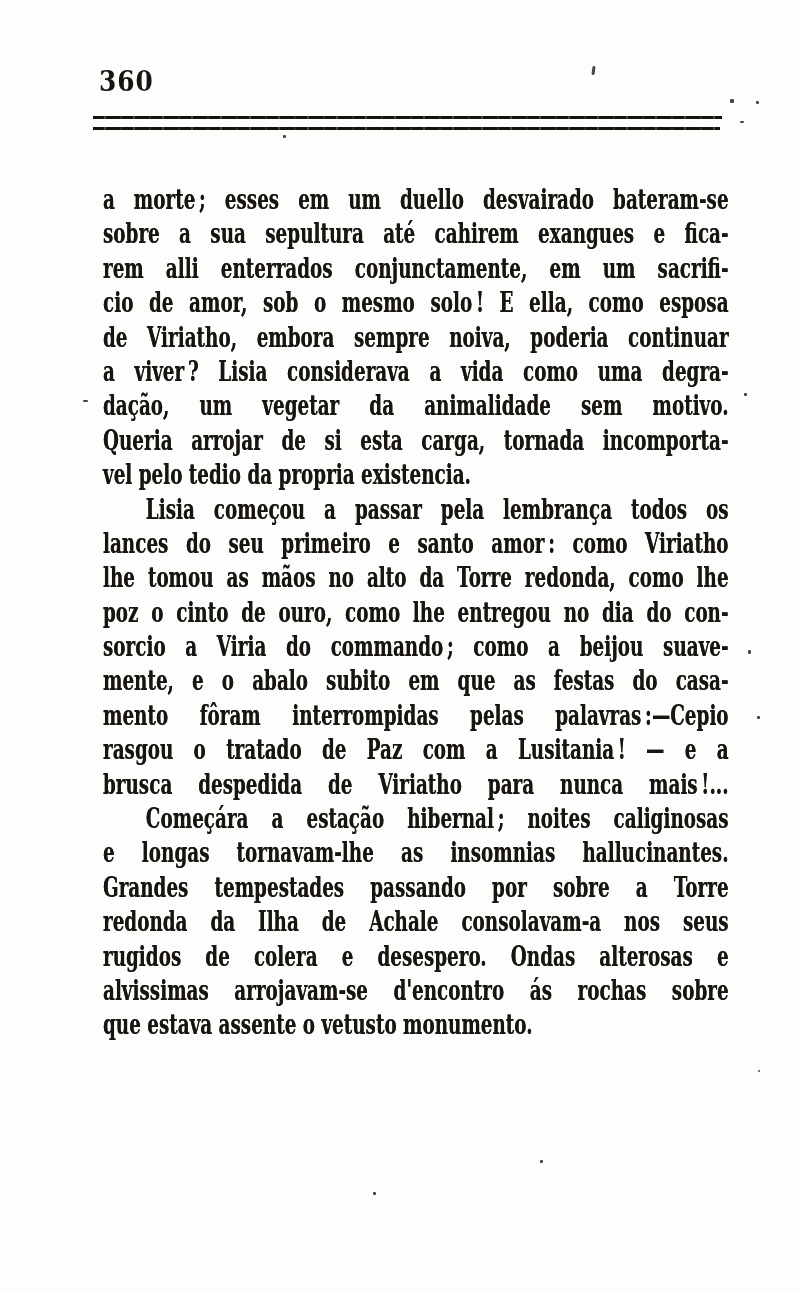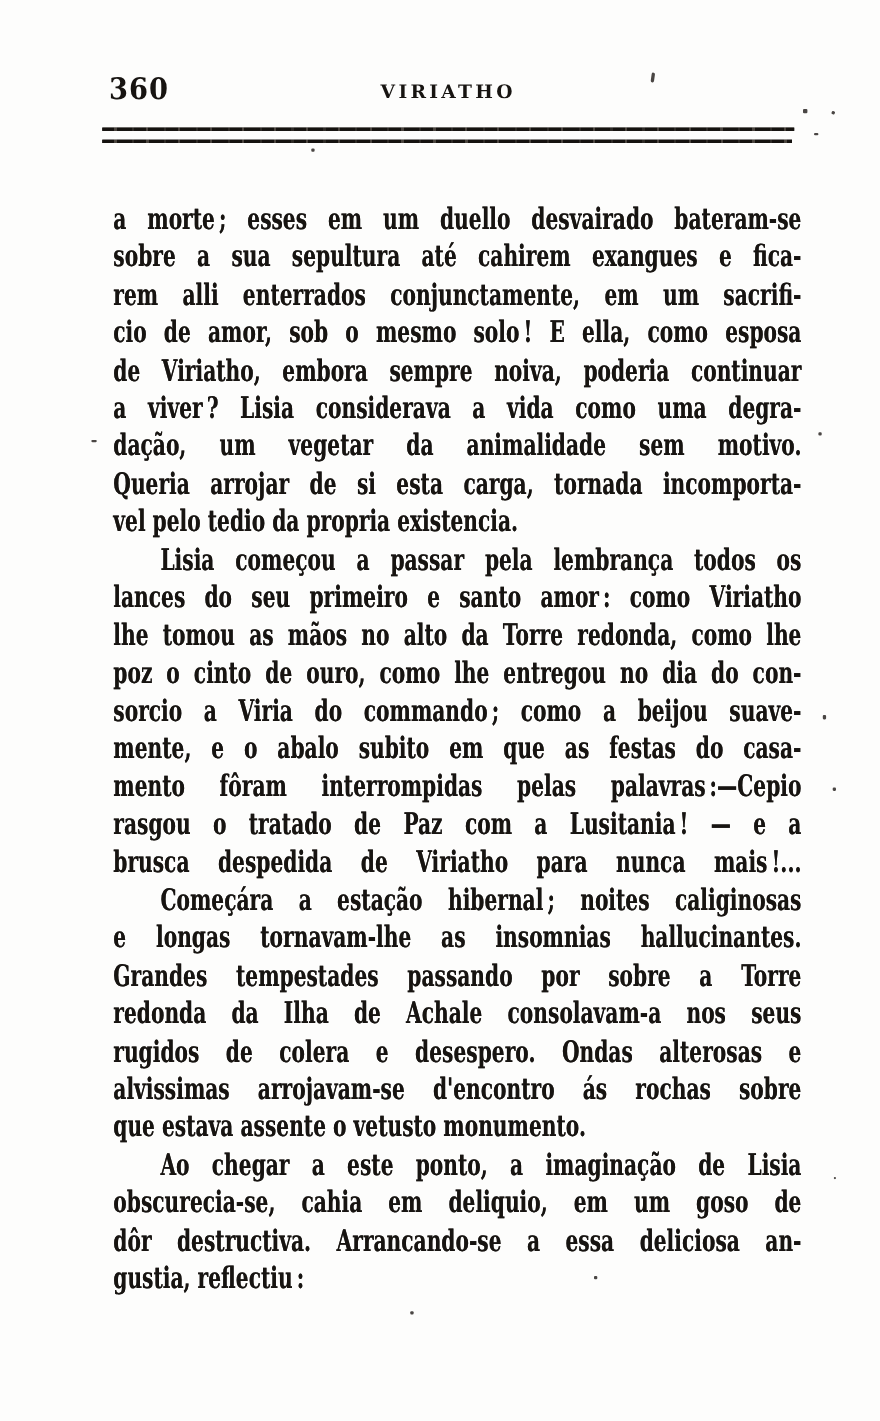--- a/index.html
+++ b/index.html
@@ -66,21 +66,20 @@
   .s11{ left:373px; top:1192px; width:3px; height:3px; }
   .s12{ left:758px; top:1070px; width:2px; height:2px; }
 </style>
 </head>
 <body>
 
 <div class="page">
 
   <div class="page-number">360</div>
 
-  <div class="running-title">VIRIATHO</div>
 
   <div class="rule top"></div>
   <div class="rule bottom"></div>
 
   <div class="text-block">
       <div class="para">
         <div class="line">a morte ; esses em um duello desvairado bateram-se</div>
         <div class="line">sobre a sua sepultura até cahirem exangues e fica-</div>
         <div class="line">rem alli enterrados conjunctamente, em um sacrifi-</div>
         <div class="line">cio de amor, sob o mesmo solo ! E ella, como esposa</div>
@@ -103,26 +102,20 @@
       </div>
       <div class="para">
         <div class="line indent">Começára a estação hibernal ; noites caliginosas</div>
         <div class="line">e longas tornavam-lhe as insomnias hallucinantes.</div>
         <div class="line">Grandes tempestades passando por sobre a Torre</div>
         <div class="line">redonda da Ilha de Achale consolavam-a nos seus</div>
         <div class="line">rugidos de colera e desespero. Ondas alterosas e</div>
         <div class="line">alvissimas arrojavam-se d'encontro ás rochas sobre</div>
         <div class="line last">que estava assente o vetusto monumento.</div>
       </div>
-      <div class="para">
-        <div class="line indent">Ao chegar a este ponto, a imaginação de Lisia</div>
-        <div class="line">obscurecia-se, cahia em deliquio, em um goso de</div>
-        <div class="line">dôr destructiva. Arrancando-se a essa deliciosa an-</div>
-        <div class="line last">gustia, reflectiu :</div>
-      </div>
     </div>
 
   <div class="speck s1"></div>
   <div class="speck s2"></div>
   <div class="speck s3"></div>
   <div class="speck s4"></div>
   <div class="speck s5"></div>
   <div class="speck s6"></div>
   <div class="speck s7"></div>
   <div class="speck s8"></div>

